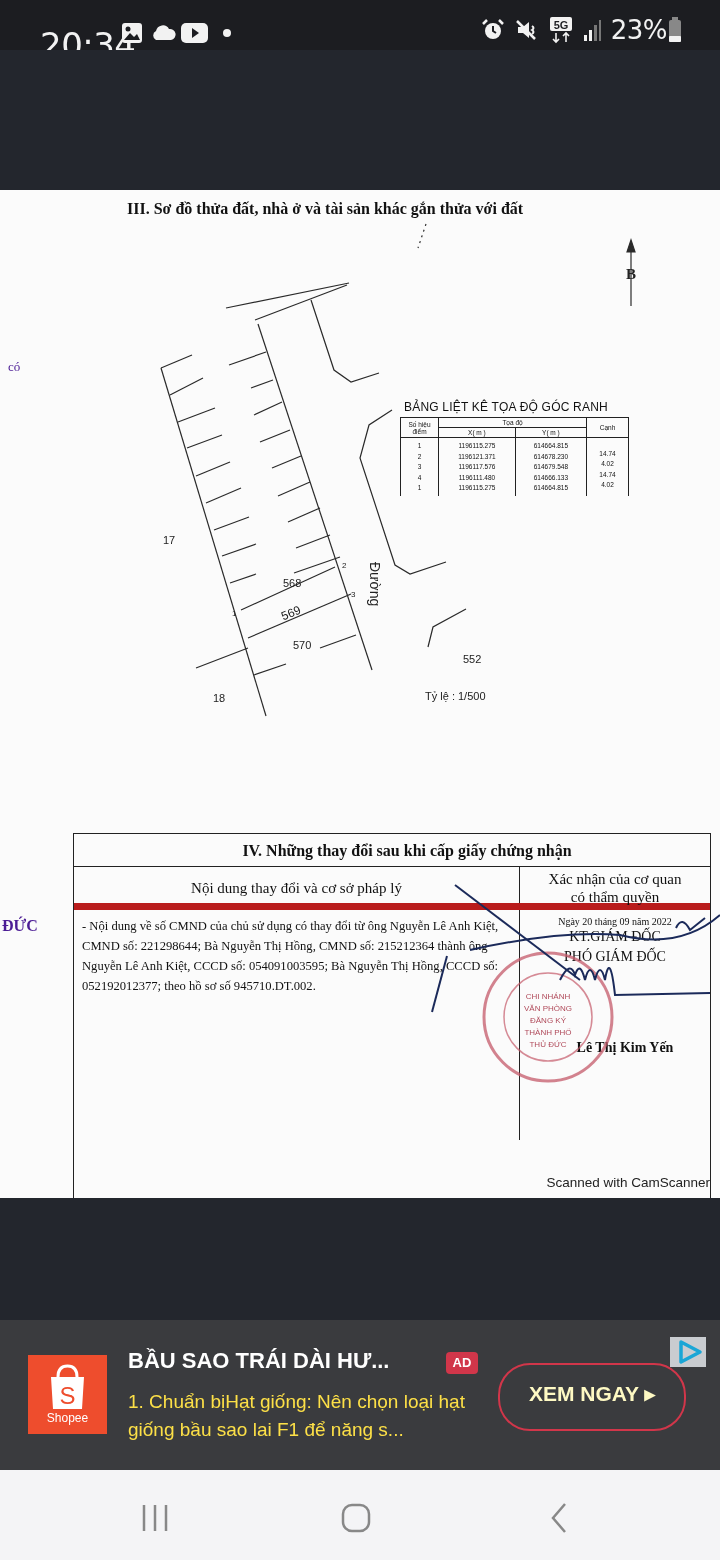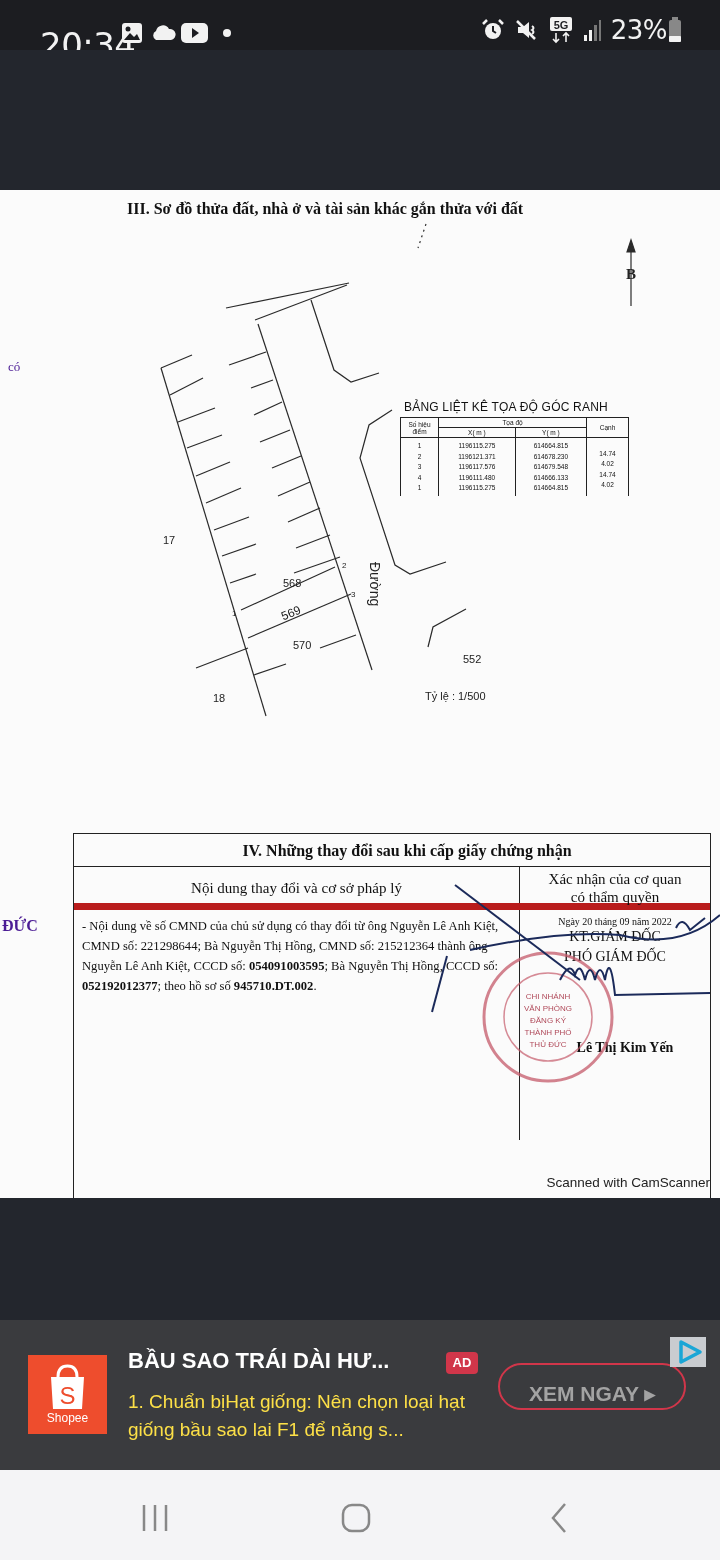--- a/index.html
+++ b/index.html
@@ -22,34 +22,34 @@
   table.coord .body-cell { border-top: none; border-bottom: none; line-height: 10.5px; padding-top: 3px; padding-bottom: 2px; }
   .changes-table { position: absolute; left: 73px; top: 643px; width: 638px; height: 377px; border: 1.5px solid #222; font-family: "Liberation Serif", serif; color: #111; }
   .ct-title { height: 33px; border-bottom: 1px solid #222; text-align: center; font-weight: bold; font-size: 16px; line-height: 33px; padding-left: 30px; }
   .ct-row-head { display: flex; height: 43px; border-bottom: 7px solid #b91c1c; }
   .ct-col-left { width: 446px; border-right: 1px solid #222; }
   .ct-col-right { flex: 1; }
   .ct-head-left { font-size: 15px; text-align: center; line-height: 43px; }
   .ct-head-right { font-size: 15px; text-align: center; line-height: 18px; padding-top: 3px; }
   .ct-row-body { display: flex; height: 230px; }
   .ct-body-text { font-size: 12.6px; line-height: 20px; padding: 6px 6px 0 8px; }
-  .ct-body-text b { font-weight: bold; }
+  .ct-body-text b { font-weight: normal; }
   .ct-right-body { text-align: center; position: relative; }
   .ct-date { font-size: 10px; padding-top: 6px; }
   .ct-role { font-size: 14px; line-height: 20px; }
   .ct-signer { position: absolute; left: 0; right: 0; top: 130px; font-weight: bold; font-size: 14px; padding-left: 20px; }
   .stamp { position: absolute; left: 478px; top: 757px; }
   .cam-text { position: absolute; right: 10px; top: 985px; font-size: 13.5px; color: #222; }
   .ad { position: absolute; left: 0; top: 1320px; width: 720px; height: 150px; background: #3a3b3e; }
   .ad-logo { position: absolute; left: 28px; top: 35px; width: 79px; height: 79px; background: #ee4d2d; }
   .ad-logo-text { position: absolute; left: 0; right: 0; top: 56px; text-align: center; color: #fff; font-size: 12px; }
   .ad-title { position: absolute; left: 128px; top: 28px; font-size: 22px; font-weight: bold; color: #fff; }
   .ad-badge { position: absolute; left: 446px; top: 32px; width: 32px; height: 22px; background: #d1364a; color: #fff; font-size: 13px; font-weight: bold; text-align: center; line-height: 22px; border-radius: 4px; }
   .ad-desc { position: absolute; left: 128px; top: 68px; font-size: 19px; color: #fde047; line-height: 28px; width: 360px; }
-  .ad-cta { position: absolute; left: 498px; top: 43px; width: 188px; height: 47px; border: 2.5px solid #d1364a; border-radius: 32px; color: #a3a3a3; font-size: 21px; font-weight: bold; text-align: center; line-height: 58px; }
+  .ad-cta { position: absolute; left: 498px; top: 43px; width: 188px; height: 68px; border: 2.5px solid #d1364a; border-radius: 32px; color: #fef9c3; font-size: 21px; font-weight: bold; text-align: center; line-height: 58px; }
   .ad-choices { position: absolute; left: 670px; top: 17px; width: 36px; height: 30px; background: #c9ccd0; }
   .nav-bar { position: absolute; left: 0; top: 1470px; width: 720px; height: 90px; background: #f4f4f6; }
   .nav-btn { position: absolute; top: 28px; width: 60px; height: 40px; display: flex; align-items: center; justify-content: center; }
 </style>
 </head>
 <body>
 
 <div class="status-bar">
   <span class="status-time">20:34</span>
   <svg class="sb-icon" style="left:121px;top:22px" width="22" height="22">

